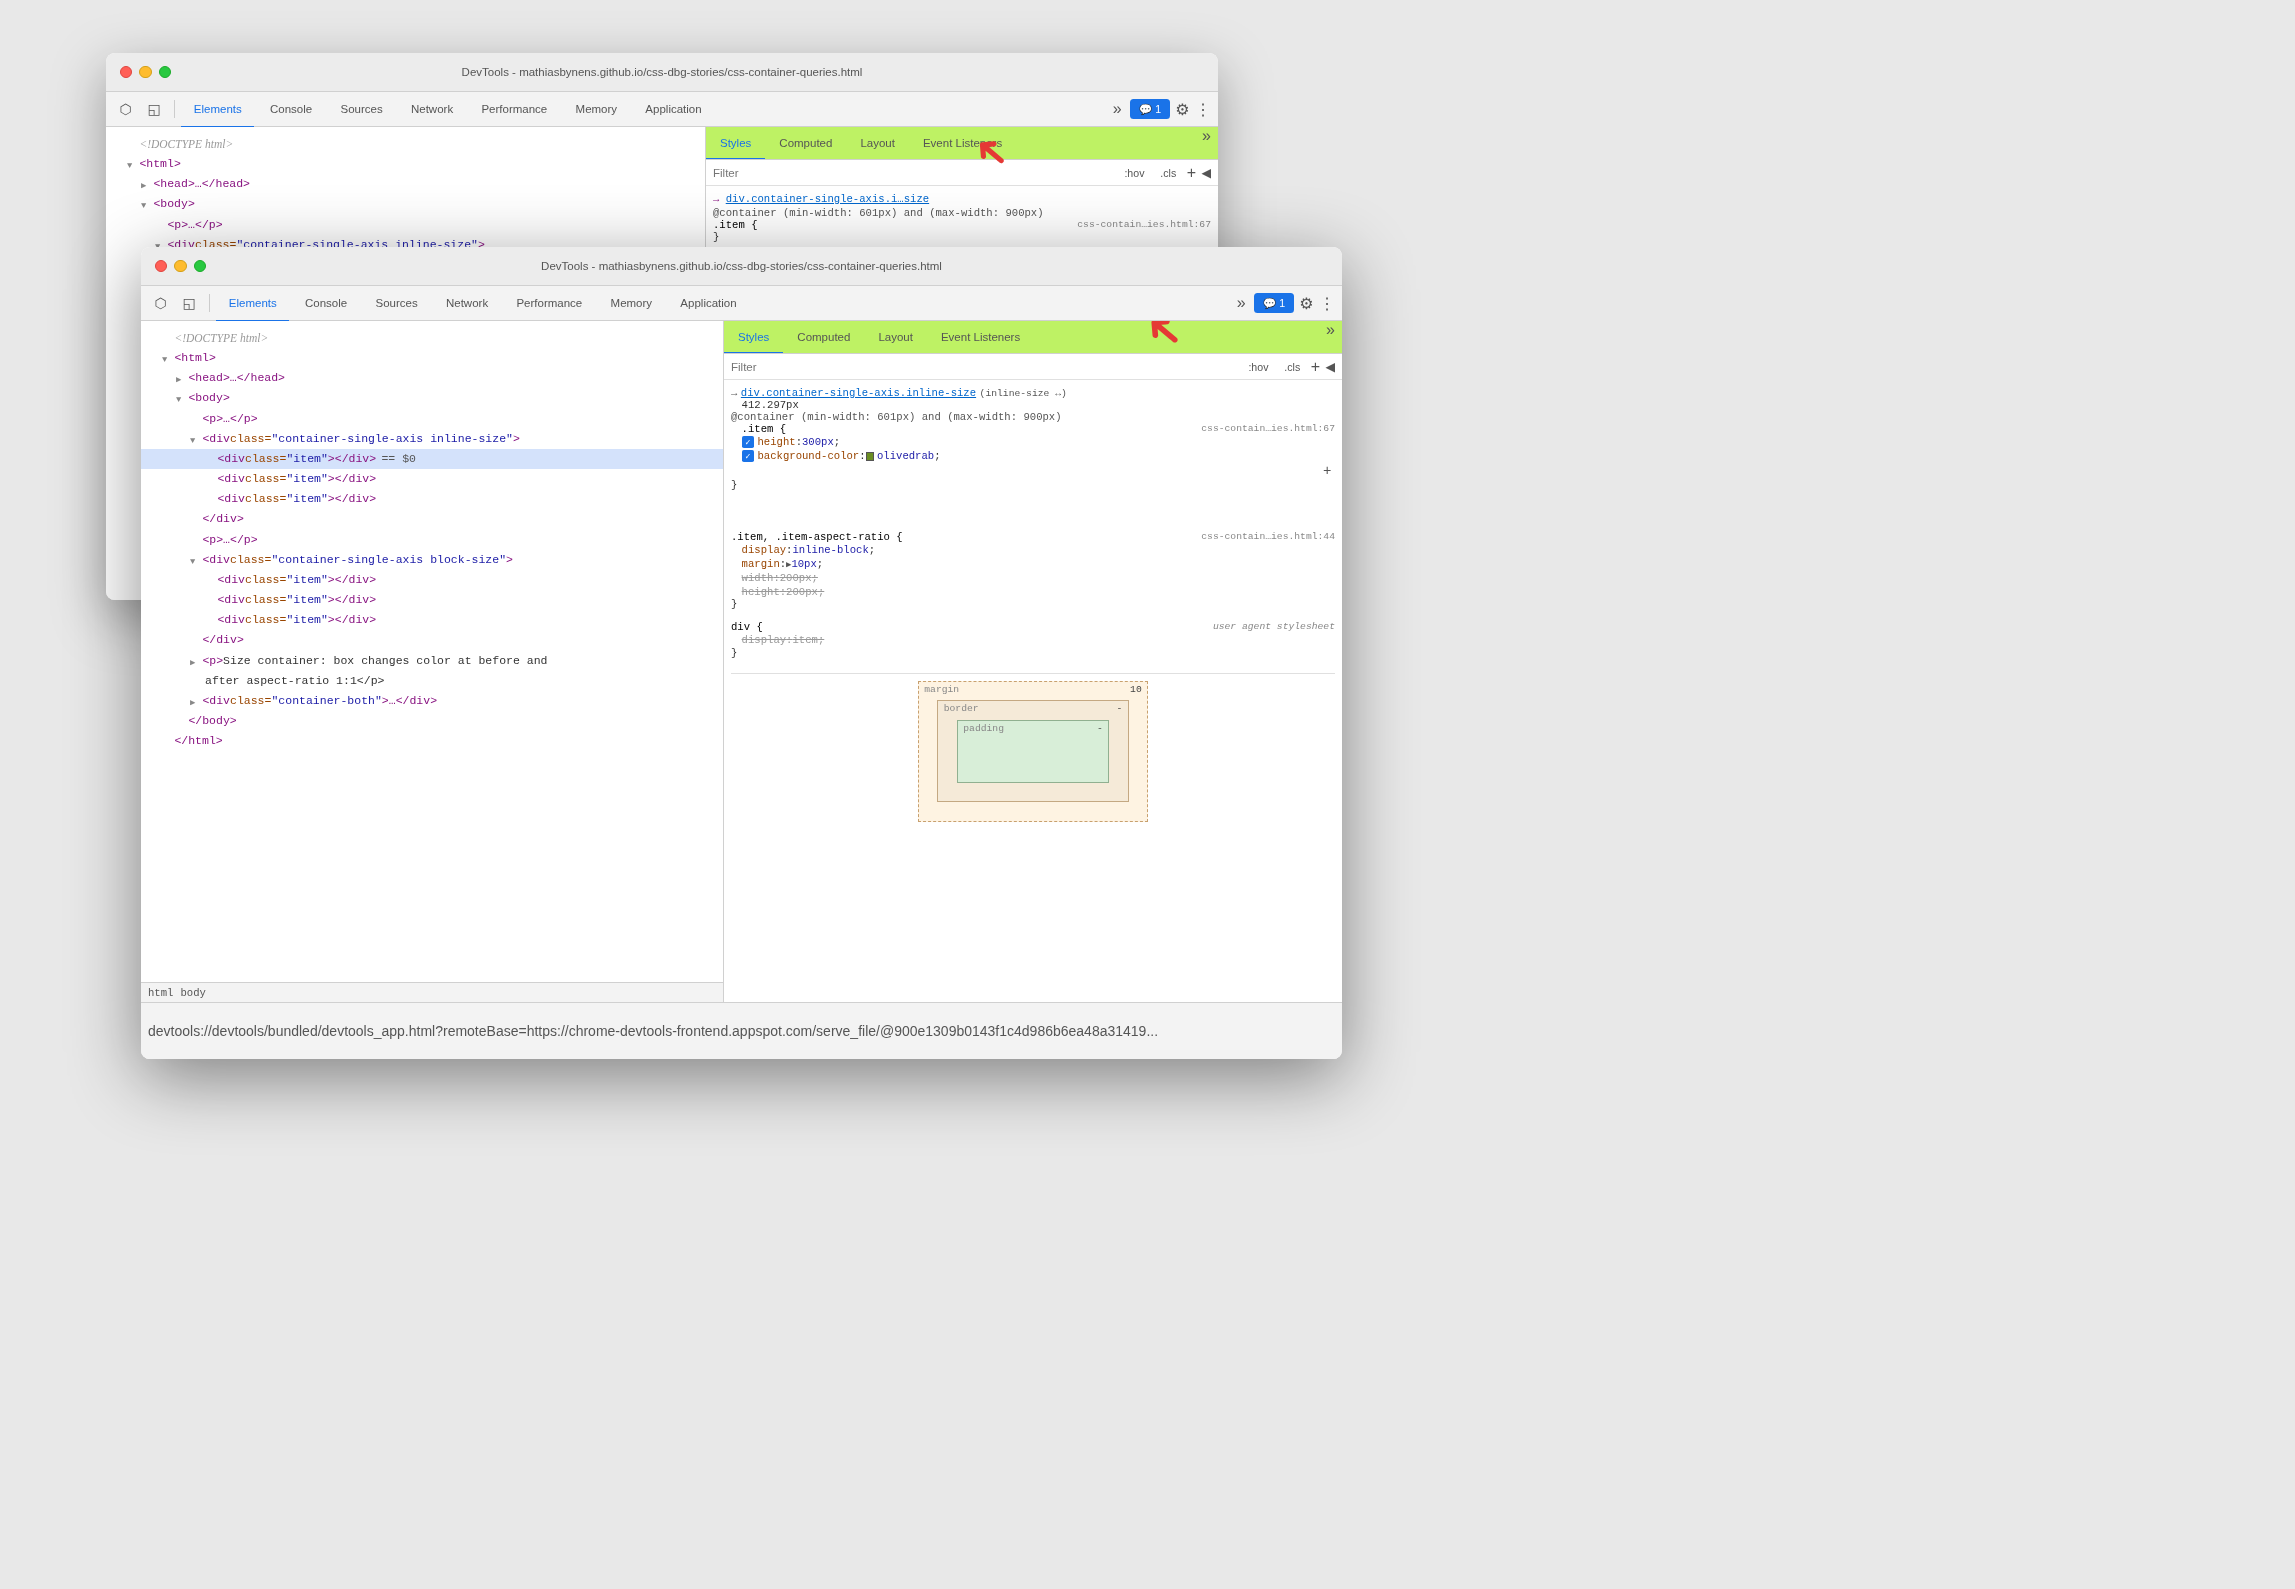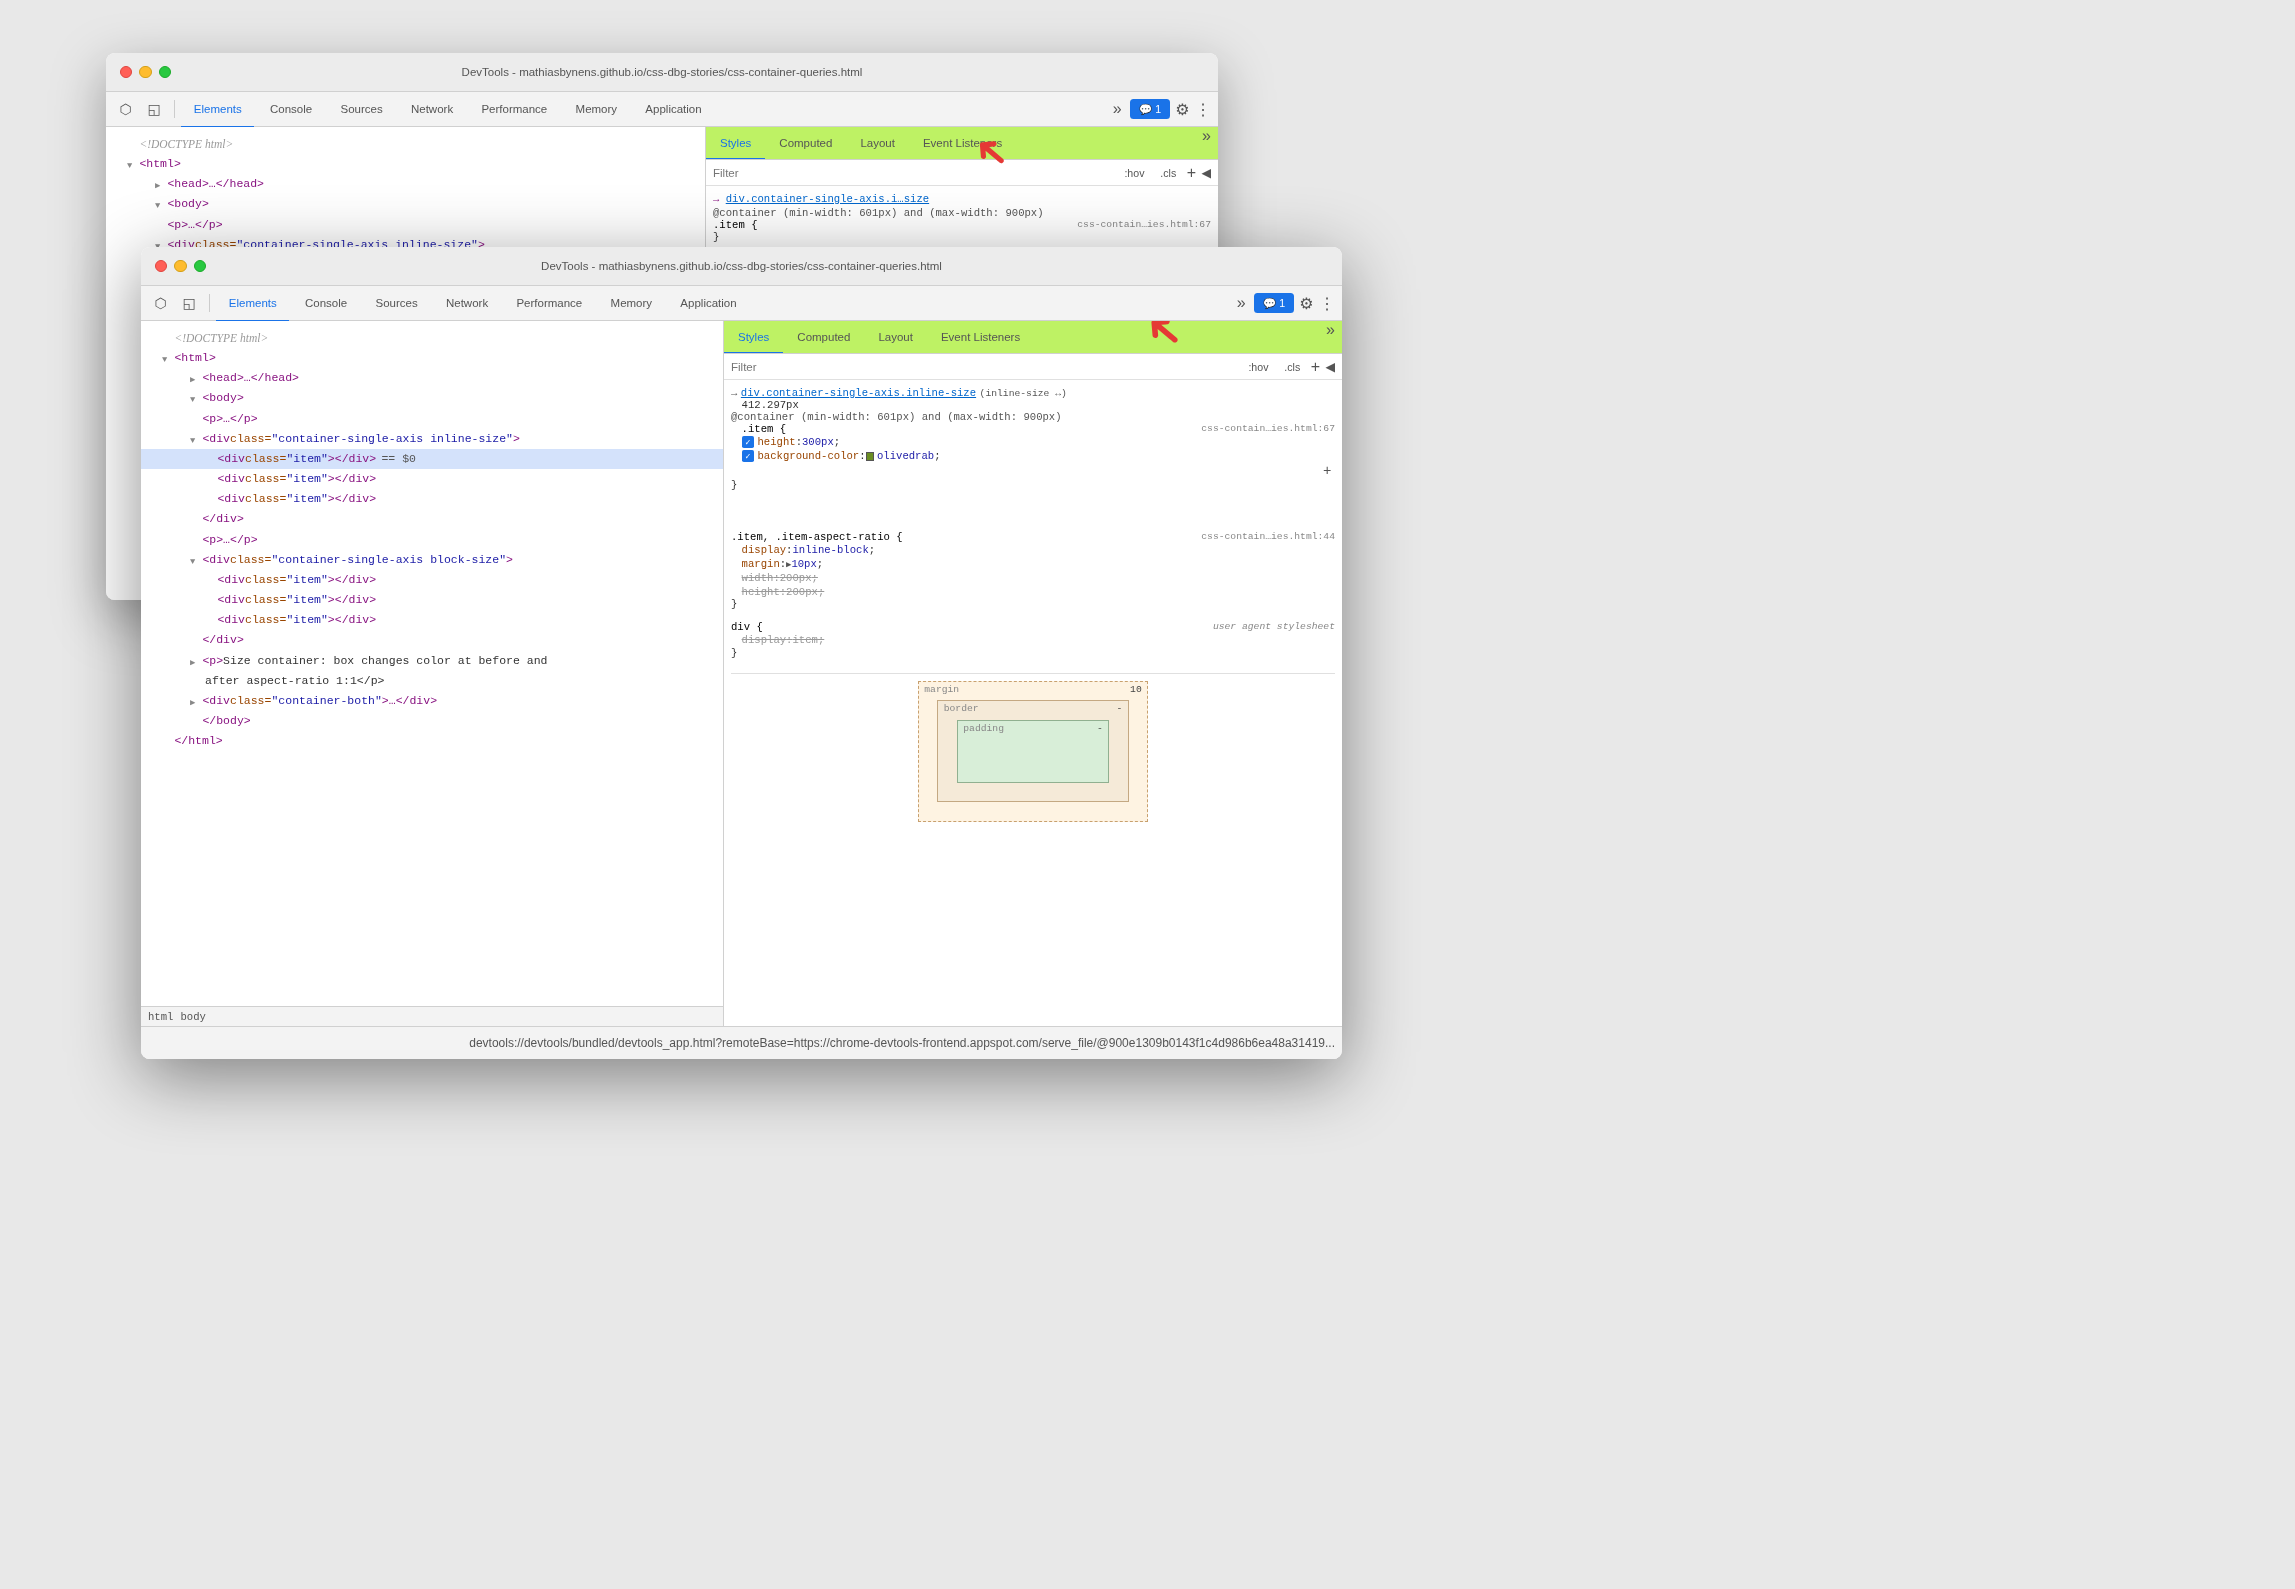--- a/index.html
+++ b/index.html
@@ -188,21 +188,21 @@
       padding: 0.9px 7px 0.9px 21px;
       line-height: 1.6;
       white-space: nowrap;
       display: flex;
       align-items: center;
     }
     .html-line.selected {
       background: #d4e2fb;
     }
 
-    .indent-1 { padding-left: 49px; }
+    .indent-1 { padding-left: 35px; }
     .indent-2 { padding-left: 49px; }
     .indent-3 { padding-left: 64px; }
 
     .triangle {
       display: inline-block;
       width: 10.6px;
       height: 10.6px;
       margin-right: 1.8px;
       color: #888;
       font-size: 8.8px;
@@ -386,28 +386,27 @@
 
     .breadcrumb-item {
       cursor: pointer;
       color: #555;
     }
 
     
     .status-bar {
       background: #f3f3f3;
       border-top: 0.9px solid #d0d0d0;
-      padding: 9px 7px;
-      font-size: 12px;
+      padding: 20px 7px;
+      font-size: 14px;
       color: #555;
       white-space: nowrap;
       overflow: hidden;
       text-overflow: ellipsis;
       flex-shrink: 0;
-      text-align: right;
     }
 
     .expand-arrow { color: #555; font-size: 8.8px; cursor: pointer; }
   </style>
 </head>
 <body>
 
 <div class="devtools-window-back">
 
   <div class="title-bar">

